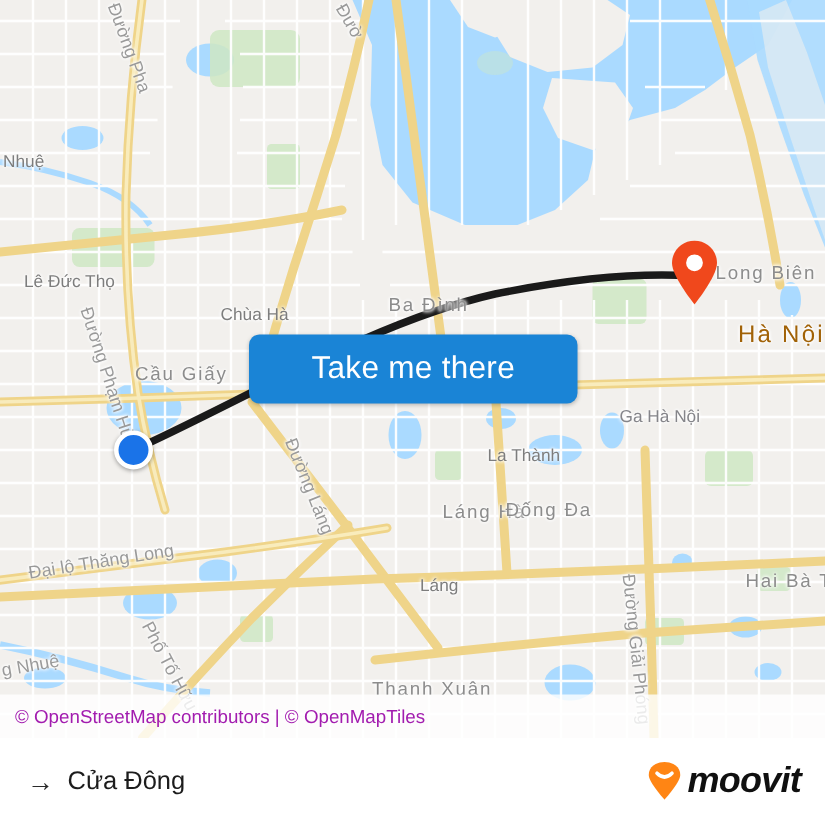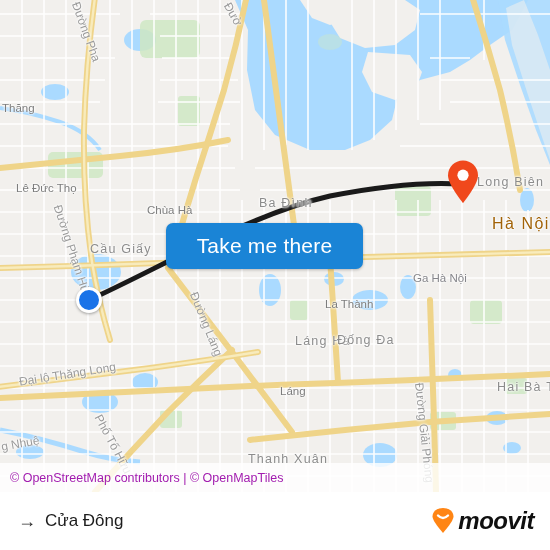--- a/index.html
+++ b/index.html
@@ -55,21 +55,21 @@
   #dest-marker {
     position: absolute;
     left: 447px; top: 160px;
     width: 32px; height: 44px;
   }
 
   
   #cta {
     position: absolute;
     left: 166px; top: 223px;
-    width: 197px; height: 46px;
+    width: 219px; height: 46px;
     background: #1a84d6;
     border-radius: 7px;
     border: none;
     color: #ffffff;
     font-size: 21px;
     font-family: "Liberation Sans", sans-serif;
     letter-spacing: .2px;
     cursor: pointer;
     box-shadow: 0 1px 3px rgba(0,0,0,.25);
     display: flex;
@@ -256,21 +256,21 @@
           <path d="M96,-10 Q86,60 84,130 Q83,200 92,262 Q98,300 110,340"></path>
           <path d="M0,268 Q80,266 160,263 Q250,260 330,258 Q410,256 550,252"></path>
           <path d="M-10,388 Q70,378 150,368 Q210,360 258,352"></path>
         </g>
 
         <path d="M89,300 C160,268 250,214 330,196 C390,184 430,182 462,184" stroke="#1a1a1a" stroke-width="5" fill="none" stroke-linecap="round"></path>
       </g>
     </svg>
 
     <div id="labels">
-        <div class="maplabel lbl-place" style="left: 2px; top: 102px;">Thăng</div>
+        <div class="maplabel lbl-place" style="left: 2px; top: 102px;">Nhuệ</div>
         <div class="maplabel lbl-place" style="left: 16px; top: 182px;">Lê Đức Thọ</div>
         <div class="maplabel lbl-place" style="left: 147px; top: 204px;">Chùa Hà</div>
         <div class="maplabel lbl-district" style="left: 259px; top: 196px;">Ba Đình</div>
         <div class="maplabel lbl-district" style="left: 477px; top: 175px;">Long Biên</div>
         <div class="maplabel lbl-city" style="left: 492px; top: 215px;">Hà Nội</div>
         <div class="maplabel lbl-district" style="left: 90px; top: 242px;">Cầu Giấy</div>
         <div class="maplabel lbl-station" style="left: 413px; top: 272px;">Ga Hà Nội</div>
         <div class="maplabel lbl-place" style="left: 325px; top: 298px;">La Thành</div>
         <div class="maplabel lbl-district" style="left: 295px; top: 334px;">Láng Hà</div>
         <div class="maplabel lbl-district" style="left: 337px; top: 333px;">Đống Đa</div>

